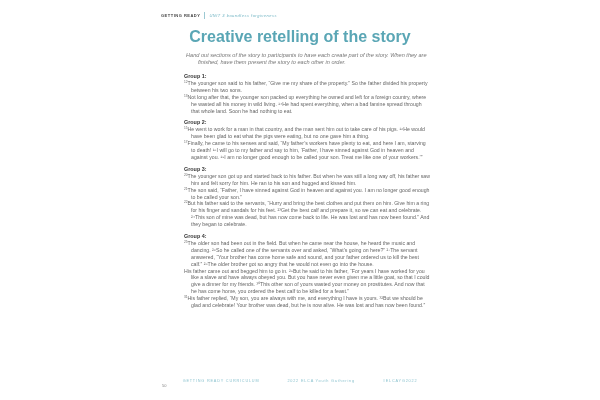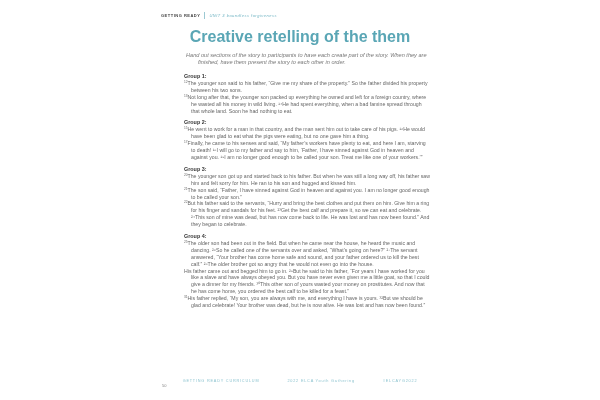--- a/index.html
+++ b/index.html
@@ -21,21 +21,21 @@
 </style>
 </head>
 <body>
 
 <div class="header">
   <span class="section">GETTING READY</span>
   <span class="sep"></span>
   <span class="unit">UNIT 3 boundless forgiveness</span>
 </div>
 
-<div class="title">Creative retelling of the them</div>
+<div class="title">Creative retelling of the story</div>
 
 <div class="intro">
   <div>Hand out sections of the story to participants to have each create part of the story. When they are</div>
   <div class="l2">finished, have them present the story to each other in order.</div>
 </div>
 
 <div class="content">
   <div class="group">
     <div class="group-label">Group 1:</div>
     <div class="verse"><sup>12</sup><span>The younger son said to his father, “Give me my share of the property.” So the father divided his property between his two sons.</span></div>

